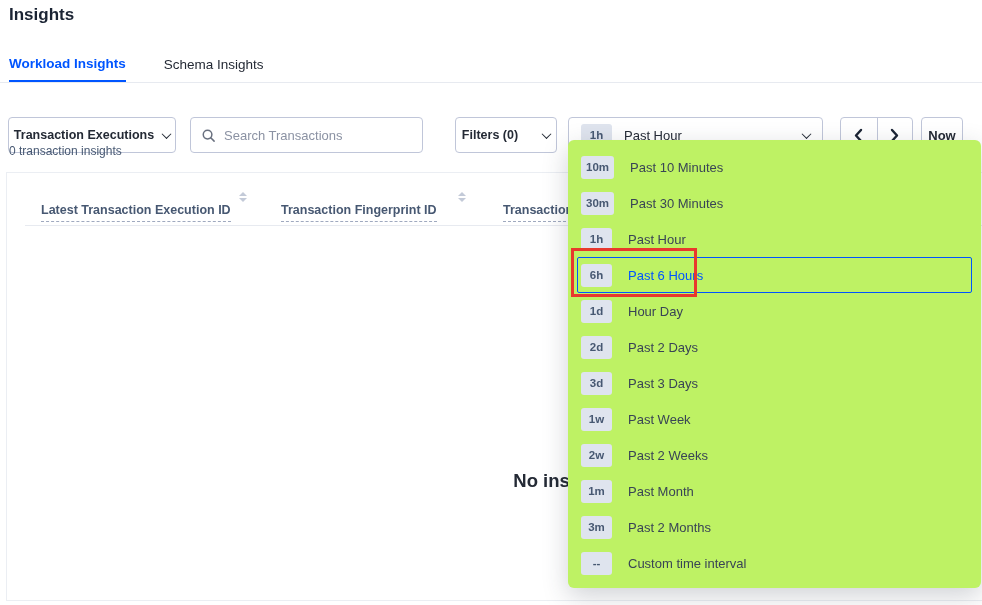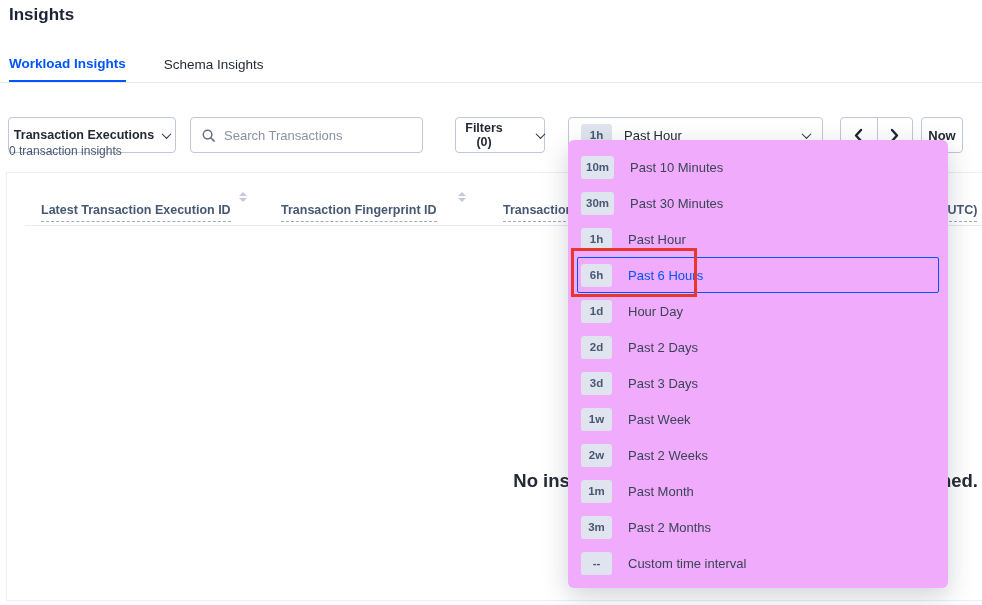--- a/index.html
+++ b/index.html
@@ -15,21 +15,21 @@
   .tab.active { color:#0055ff; font-weight:700; border-bottom:2px solid #0055ff; }
 
   
   .ctl { position:absolute; top:96px; height:36px; background:#fff; border:1px solid #c0c6d9; border-radius:4px;
          display:flex; align-items:center; font-size:12.5px; color:#242a35;margin-top:21px; }
   .btn-type { left:8px; width:168px; justify-content:center; gap:9px; font-weight:700; cursor:pointer; }
   .search-wrap { left:190px; width:233px; padding:0 10px; gap:8px; }
   .search-wrap input { border:none; outline:none; flex:1; font-size:13px; color:#394455;
                        font-family:"Liberation Sans","DejaVu Sans",sans-serif; background:transparent; }
   .search-wrap input::placeholder { color:#8b92a3; }
-  .btn-filters { left:455px; width:90px; justify-content:center; gap:25px; font-weight:700; cursor:pointer; }
+  .btn-filters { left:455px; width:102px; justify-content:center; gap:25px; font-weight:700; cursor:pointer; }
 
   .chev { display:inline-block; width:7px; height:7px; border-right:1.7px solid #242a35;
           border-bottom:1.7px solid #242a35; transform:rotate(45deg) translate(-1px,-1px); }
 
   
   .tp-trigger { left:568px; width:255px; padding:0 12px; gap:12px; cursor:pointer; }
   .tp-trigger .chev { margin-left:auto; }
   .badge { min-width:31px; height:23px; background:#dfe4ee; border-radius:3px; font-weight:700; font-size:11.5px;
            color:#475872; display:flex; align-items:center; justify-content:center; padding:0 5px; }
   .tp-label { font-size:13px; color:#242a35; }
@@ -48,21 +48,21 @@
   .sort-caret { position:absolute; top:19px; display:flex; flex-direction:column; gap:2px; cursor:pointer; }
   .sort-caret i { display:block; width:0; height:0; border-left:4px solid transparent; border-right:4px solid transparent; }
   .sort-caret .up { border-bottom:4px solid #c3cad8; }
   .sort-caret .down { border-top:4px solid #c3cad8; }
   .head-divider { position:absolute; left:18px; right:0; top:52px; height:1px; background:#e7eaf0; }
 
   .empty-msg { position:absolute; top:470px; right:4px; font-size:18.5px; font-weight:700; color:#242a35;
                white-space:nowrap; z-index:2; }
 
   
-  .panel { position:absolute; left:568px; top:140px; width:380px; height:448px; background:#f0abfc;
+  .panel { position:absolute; left:568px; top:140px; width:413px; height:448px; background:#bef264;
            border-radius:6px; box-shadow:0 8px 26px rgba(40,50,70,.22); z-index:5; padding-top:9px; }
   .opt { height:36px; margin:0 9px; display:flex; align-items:center; gap:16px; padding-left:3px;
          font-size:13px; color:#394455; cursor:pointer; border:1px solid transparent; }
   .opt.selected { border:1px solid #0055ff; border-radius:2px; }
   .opt.selected .opt-label { color:#0055ff; }
 
   .red-box { position:absolute; left:571px; top:248px; width:126px; height:49px;
              border:3px solid #e8382d; z-index:10; pointer-events:none; }
 </style>
 </head>

